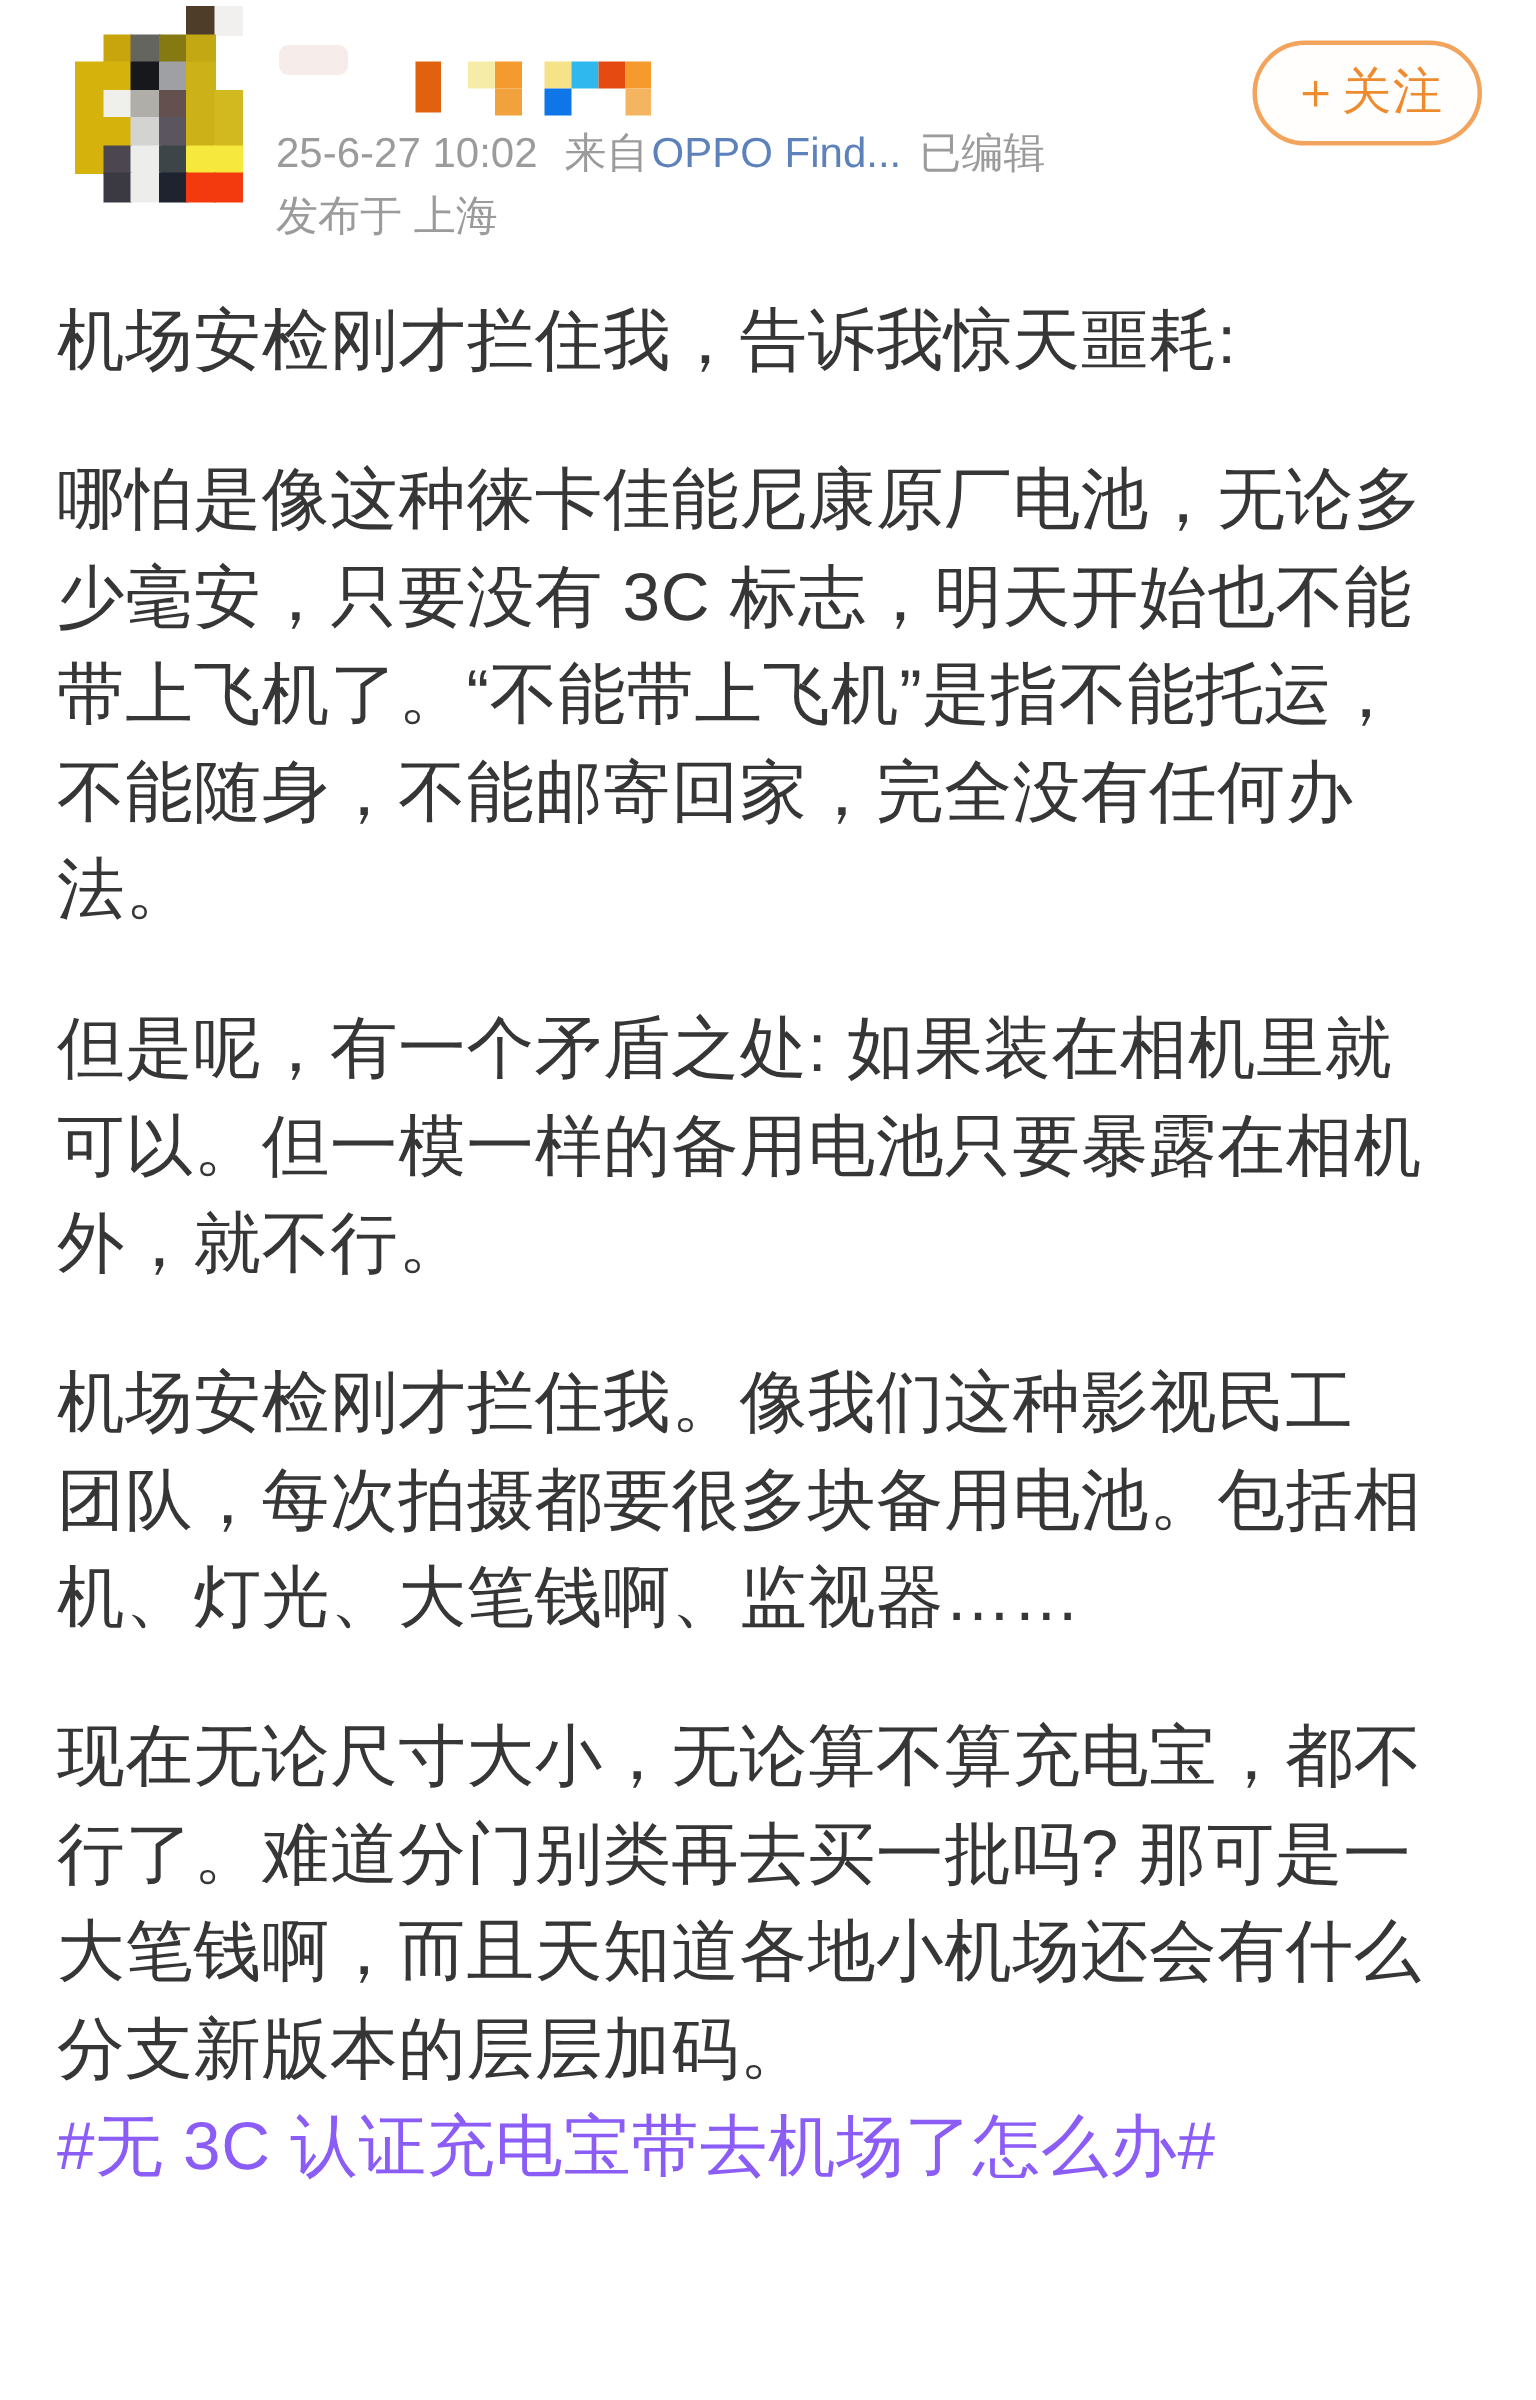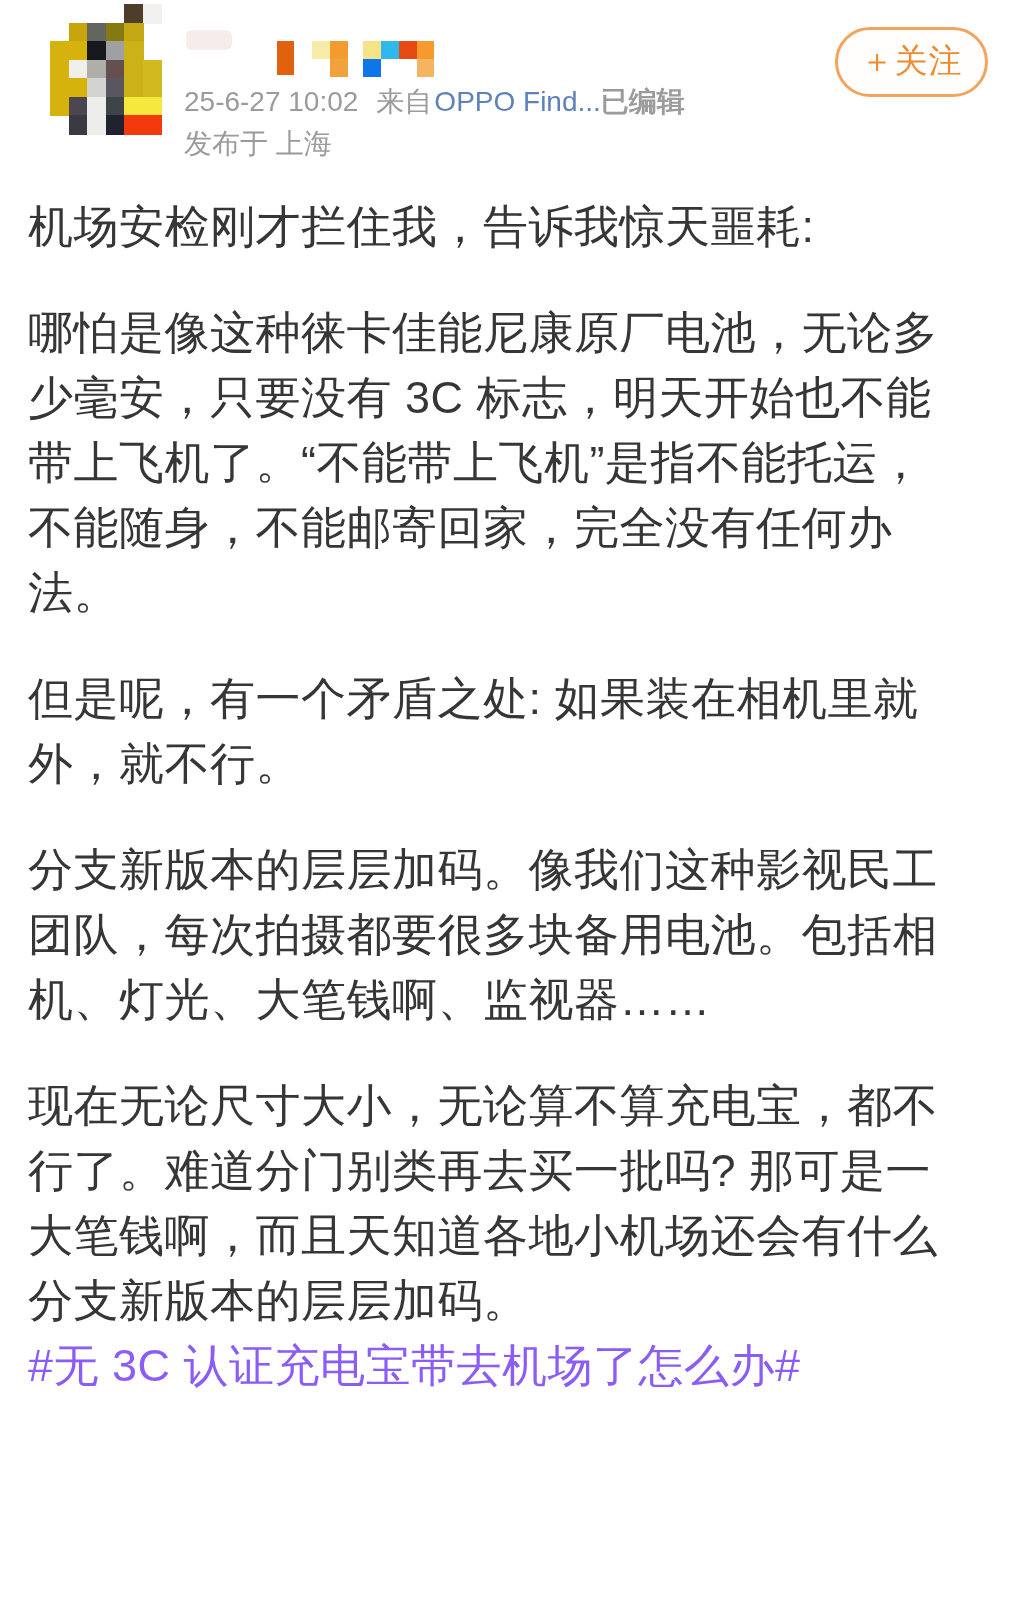--- a/index.html
+++ b/index.html
@@ -16,35 +16,35 @@
   .avatar .px{position:absolute;width:19.5px;height:19.5px;}
   .name-area{position:absolute;left:180px;top:24px;width:300px;height:56px;}
   .mosaic-block{position:absolute;}
   .smudge{position:absolute;border-radius:6px;}
   .meta-row{
     position:absolute;left:184px;top:84px;height:36px;
     font-size:28px;line-height:36px;color:#9b9b9b;white-space:nowrap;
   }
   .meta-row .src{margin-left:18px;margin-top:15px;}
   .meta-row a{color:#5d82bb;text-decoration:none;margin-left:2px;}
-  .meta-row .edited{margin-left:0;font-weight:bold;}
+  .meta-row .edited{margin-left:12px;}
   .loc-row{
     position:absolute;left:184px;top:126px;height:36px;
     font-size:28px;line-height:36px;color:#9b9b9b;white-space:nowrap;
   }
   .follow-btn{
     position:absolute;left:835px;top:27px;width:153px;height:70px;
     background:#fffefc;border:3px solid #f2a45c;border-radius:36px;
     color:#ee8b2f;font-size:33px;font-family:inherit;
     display:flex;align-items:center;justify-content:center;
     letter-spacing:1px;cursor:pointer;padding:0 0 2px 0;
   }
   
   .post-text{
-    position:absolute;left:28px;top:194px;width:960px;
+    position:absolute;left:38px;top:194px;width:960px;
     color:#363636;
   }
   .para{margin:0;}
   .para + .para{margin-top:41px;}
   .tl{
     height:65px;line-height:65px;font-size:45px;
     white-space:pre;letter-spacing:0.5px;
   }
   .hashtag{color:#8b5cf6;cursor:pointer;}
 </style>
@@ -121,24 +121,25 @@
       </div>
       <div class="para">
         <div class="tl">哪怕是像这种徕卡佳能尼康原厂电池，无论多</div>
         <div class="tl">少毫安，只要没有 3C 标志，明天开始也不能</div>
         <div class="tl">带上飞机了。“不能带上飞机”是指不能托运，</div>
         <div class="tl">不能随身，不能邮寄回家，完全没有任何办</div>
         <div class="tl">法。</div>
       </div>
       <div class="para">
         <div class="tl">但是呢，有一个矛盾之处: 如果装在相机里就</div>
+        <div class="tl">可以。但一模一样的备用电池只要暴露在相机</div>
         <div class="tl">外，就不行。</div>
       </div>
       <div class="para">
-        <div class="tl">分支新版本的层层加码。像我们这种影视民工</div>
+        <div class="tl">机场安检刚才拦住我。像我们这种影视民工</div>
         <div class="tl">团队，每次拍摄都要很多块备用电池。包括相</div>
         <div class="tl">机、灯光、大笔钱啊、监视器……</div>
       </div>
       <div class="para">
         <div class="tl">现在无论尺寸大小，无论算不算充电宝，都不</div>
         <div class="tl">行了。难道分门别类再去买一批吗? 那可是一</div>
         <div class="tl">大笔钱啊，而且天知道各地小机场还会有什么</div>
         <div class="tl">分支新版本的层层加码。</div>
         <div class="tl"><a href="#" class="hashtag" style="text-decoration: none;">#无 3C 认证充电宝带去机场了怎么办#</a></div>
       </div>

